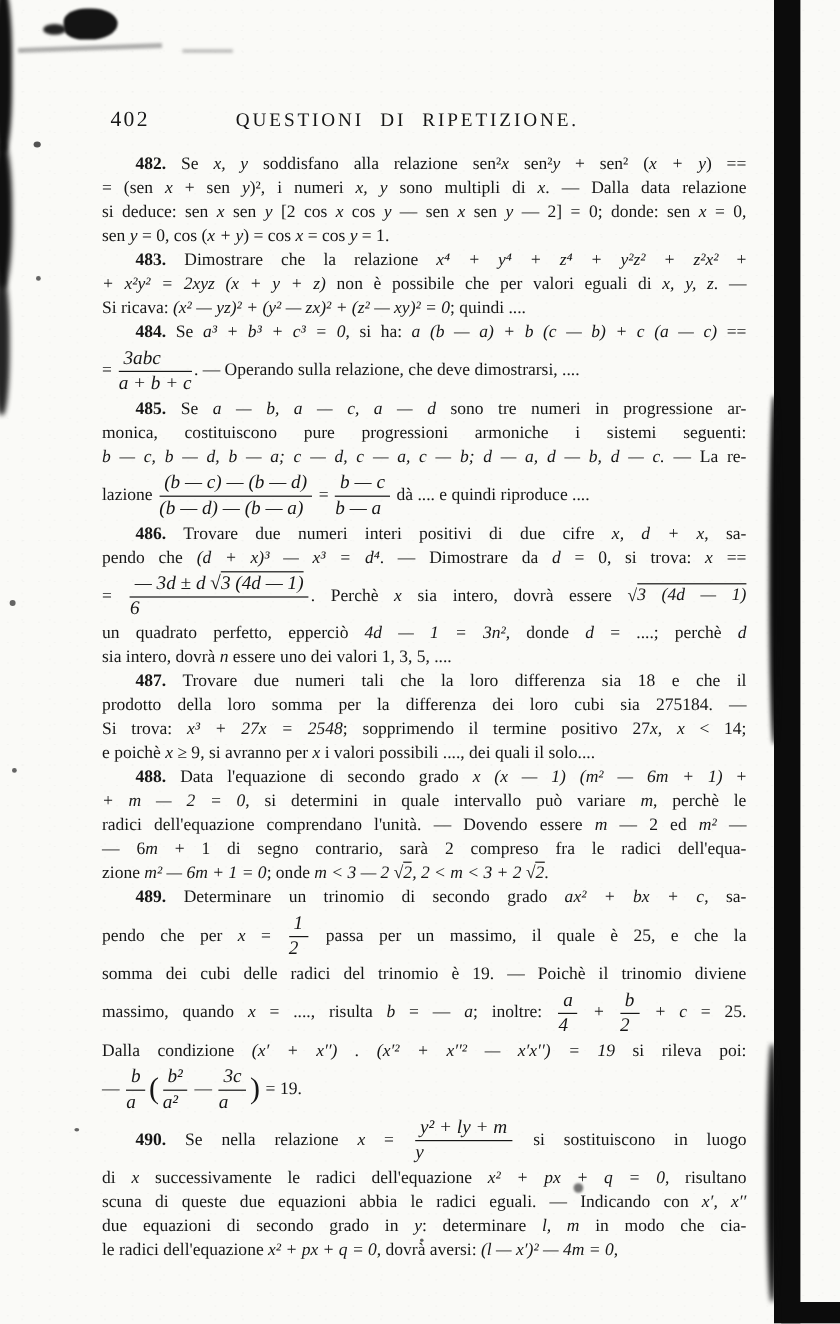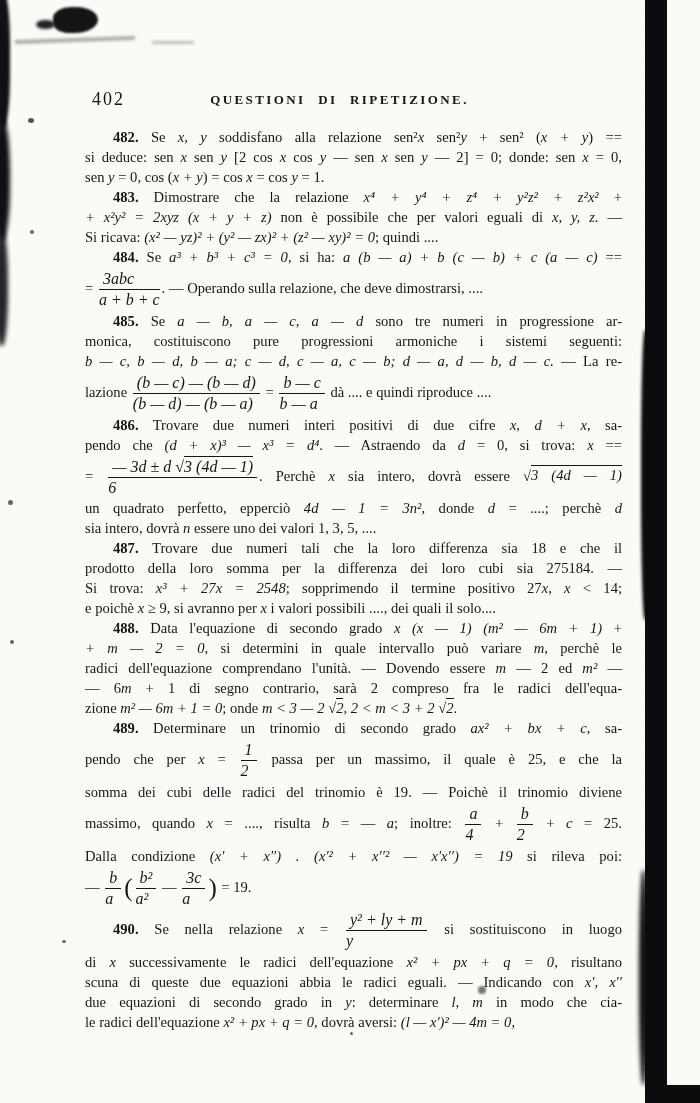--- a/index.html
+++ b/index.html
@@ -15,21 +15,21 @@
       radial-gradient(circle, rgba(0,0,0,.06) 0.6px, transparent 0.8px),
       radial-gradient(circle, rgba(0,0,0,.05) 0.5px, transparent 0.7px);
     background-size:13px 17px, 23px 11px;
     background-position:0 0, 7px 5px;
   }
   .page-text{position:absolute;left:85px;top:55px;width:537px;margin-top:34px;}
   .hdr{position:relative;height:26px;}
   .pagenum{position:absolute;left:7px;top:0;font-size:18px;letter-spacing:2px;}
   .runtitle{
     position:absolute;left:0;right:28px;top:3px;text-align:center;
-    font-weight:bold;font-size:13px;letter-spacing:2.4px;word-spacing:7px;
+    font-weight:normal;font-size:16px;letter-spacing:2.4px;word-spacing:7px;
   }
   .bodytext{margin-top:12px;font-size:14.6px;line-height:20px;}
   .para{margin:0;}
   .ln{
     text-align:justify;text-align-last:justify;
     min-height:20px;
   }
   .ln.lastln{text-align-last:left;}
   .ln.ind{text-indent:28px;}
   .ln.tall{margin:3px 0 2px;}
@@ -82,41 +82,42 @@
 <div class="noise"></div>
 
 <div class="page-text">
   <div class="hdr">
     <span class="pagenum">402</span>
     <span class="runtitle">QUESTIONI DI RIPETIZIONE.</span>
   </div>
   <div class="bodytext">
       <div class="para">
         <div class="ln ind"><span class="sg-b">482.</span><span class="sg-t"> Se </span><span class="sg-m">x, y</span><span class="sg-t"> soddisfano alla relazione sen²</span><span class="sg-m">x</span><span class="sg-t"> sen²</span><span class="sg-m">y</span><span class="sg-t"> + sen² (</span><span class="sg-m">x + y</span><span class="sg-t">) ==</span></div>
+        <div class="ln"><span class="sg-t">= (sen </span><span class="sg-m">x</span><span class="sg-t"> + sen </span><span class="sg-m">y</span><span class="sg-t">)², i numeri </span><span class="sg-m">x, y</span><span class="sg-t"> sono multipli di </span><span class="sg-m">x</span><span class="sg-t">. — Dalla data relazione</span></div>
         <div class="ln"><span class="sg-t">si deduce: sen </span><span class="sg-m">x</span><span class="sg-t"> sen </span><span class="sg-m">y</span><span class="sg-t"> [2 cos </span><span class="sg-m">x</span><span class="sg-t"> cos </span><span class="sg-m">y</span><span class="sg-t"> — sen </span><span class="sg-m">x</span><span class="sg-t"> sen </span><span class="sg-m">y</span><span class="sg-t"> — 2] = 0; donde: sen </span><span class="sg-m">x</span><span class="sg-t"> = 0,</span></div>
         <div class="ln lastln"><span class="sg-t">sen </span><span class="sg-m">y</span><span class="sg-t"> = 0, cos (</span><span class="sg-m">x + y</span><span class="sg-t">) = cos </span><span class="sg-m">x</span><span class="sg-t"> = cos </span><span class="sg-m">y</span><span class="sg-t"> = 1.</span></div>
       </div>
       <div class="para">
         <div class="ln ind"><span class="sg-b">483.</span><span class="sg-t"> Dimostrare che la relazione </span><span class="sg-m">x⁴ + y⁴ + z⁴ + y²z² + z²x²</span><span class="sg-t"> +</span></div>
         <div class="ln"><span class="sg-m">+ x²y² = 2xyz (x + y + z)</span><span class="sg-t"> non è possibile che per valori eguali di </span><span class="sg-m">x, y, z</span><span class="sg-t">. —</span></div>
         <div class="ln lastln"><span class="sg-t">Si ricava: </span><span class="sg-m">(x² — yz)² + (y² — zx)² + (z² — xy)² = 0</span><span class="sg-t">; quindi ....</span></div>
       </div>
       <div class="para">
         <div class="ln ind"><span class="sg-b">484.</span><span class="sg-t"> Se </span><span class="sg-m">a³ + b³ + c³ = 0</span><span class="sg-t">, si ha: </span><span class="sg-m">a (b — a) + b (c — b) + c (a — c)</span><span class="sg-t"> ==</span></div>
         <div class="ln lastln tall"><span class="sg-t">= </span><span class="fr"><span class="nu">3abc</span><span class="de">a + b + c</span></span><span class="sg-t">. — Operando sulla relazione, che deve dimostrarsi, ....</span></div>
       </div>
       <div class="para">
         <div class="ln ind"><span class="sg-b">485.</span><span class="sg-t"> Se </span><span class="sg-m">a — b, a — c, a — d</span><span class="sg-t"> sono tre numeri in progressione ar-</span></div>
         <div class="ln"><span class="sg-t">monica, costituiscono pure progressioni armoniche i sistemi seguenti:</span></div>
         <div class="ln"><span class="sg-m">b — c, b — d, b — a; c — d, c — a, c — b; d — a, d — b, d — c.</span><span class="sg-t"> — La re-</span></div>
         <div class="ln lastln tall"><span class="sg-t">lazione </span><span class="fr"><span class="nu">(b — c) — (b — d)</span><span class="de">(b — d) — (b — a)</span></span><span class="sg-t"> = </span><span class="fr"><span class="nu">b — c</span><span class="de">b — a</span></span><span class="sg-t"> dà .... e quindi riproduce ....</span></div>
       </div>
       <div class="para">
         <div class="ln ind"><span class="sg-b">486.</span><span class="sg-t"> Trovare due numeri interi positivi di due cifre </span><span class="sg-m">x, d + x</span><span class="sg-t">, sa-</span></div>
-        <div class="ln"><span class="sg-t">pendo che </span><span class="sg-m">(d + x)³ — x³ = d⁴</span><span class="sg-t">. — Astraendo da </span><span class="sg-m">d</span><span class="sg-t"> = 0, si trova: </span><span class="sg-m">x</span><span class="sg-t"> ==</span></div>
+        <div class="ln"><span class="sg-t">pendo che </span><span class="sg-m">(d + x)³ — x³ = d⁴</span><span class="sg-t">. — Dimostrare da </span><span class="sg-m">d</span><span class="sg-t"> = 0, si trova: </span><span class="sg-m">x</span><span class="sg-t"> ==</span></div>
         <div class="ln tall"><span class="sg-t">= </span><span class="fr"><span class="nu">— 3d ± d <span class="rad">√<span class="ov">3 (4d — 1)</span></span></span><span class="de">6</span></span><span class="sg-t">. Perchè </span><span class="sg-m">x</span><span class="sg-t"> sia intero, dovrà essere </span><span class="sg-m"><span class="rad">√<span class="ov">3 (4d — 1)</span></span></span></div>
         <div class="ln"><span class="sg-t">un quadrato perfetto, epperciò </span><span class="sg-m">4d — 1 = 3n²</span><span class="sg-t">, donde </span><span class="sg-m">d</span><span class="sg-t"> = ....; perchè </span><span class="sg-m">d</span></div>
         <div class="ln lastln"><span class="sg-t">sia intero, dovrà </span><span class="sg-m">n</span><span class="sg-t"> essere uno dei valori 1, 3, 5, ....</span></div>
       </div>
       <div class="para">
         <div class="ln ind"><span class="sg-b">487.</span><span class="sg-t"> Trovare due numeri tali che la loro differenza sia 18 e che il</span></div>
         <div class="ln"><span class="sg-t">prodotto della loro somma per la differenza dei loro cubi sia 275184. —</span></div>
         <div class="ln"><span class="sg-t">Si trova: </span><span class="sg-m">x³ + 27x = 2548</span><span class="sg-t">; sopprimendo il termine positivo 27</span><span class="sg-m">x</span><span class="sg-t">, </span><span class="sg-m">x</span><span class="sg-t"> &lt; 14;</span></div>
         <div class="ln lastln"><span class="sg-t">e poichè </span><span class="sg-m">x</span><span class="sg-t"> ≥ 9, si avranno per </span><span class="sg-m">x</span><span class="sg-t"> i valori possibili ...., dei quali il solo....</span></div>
       </div>

